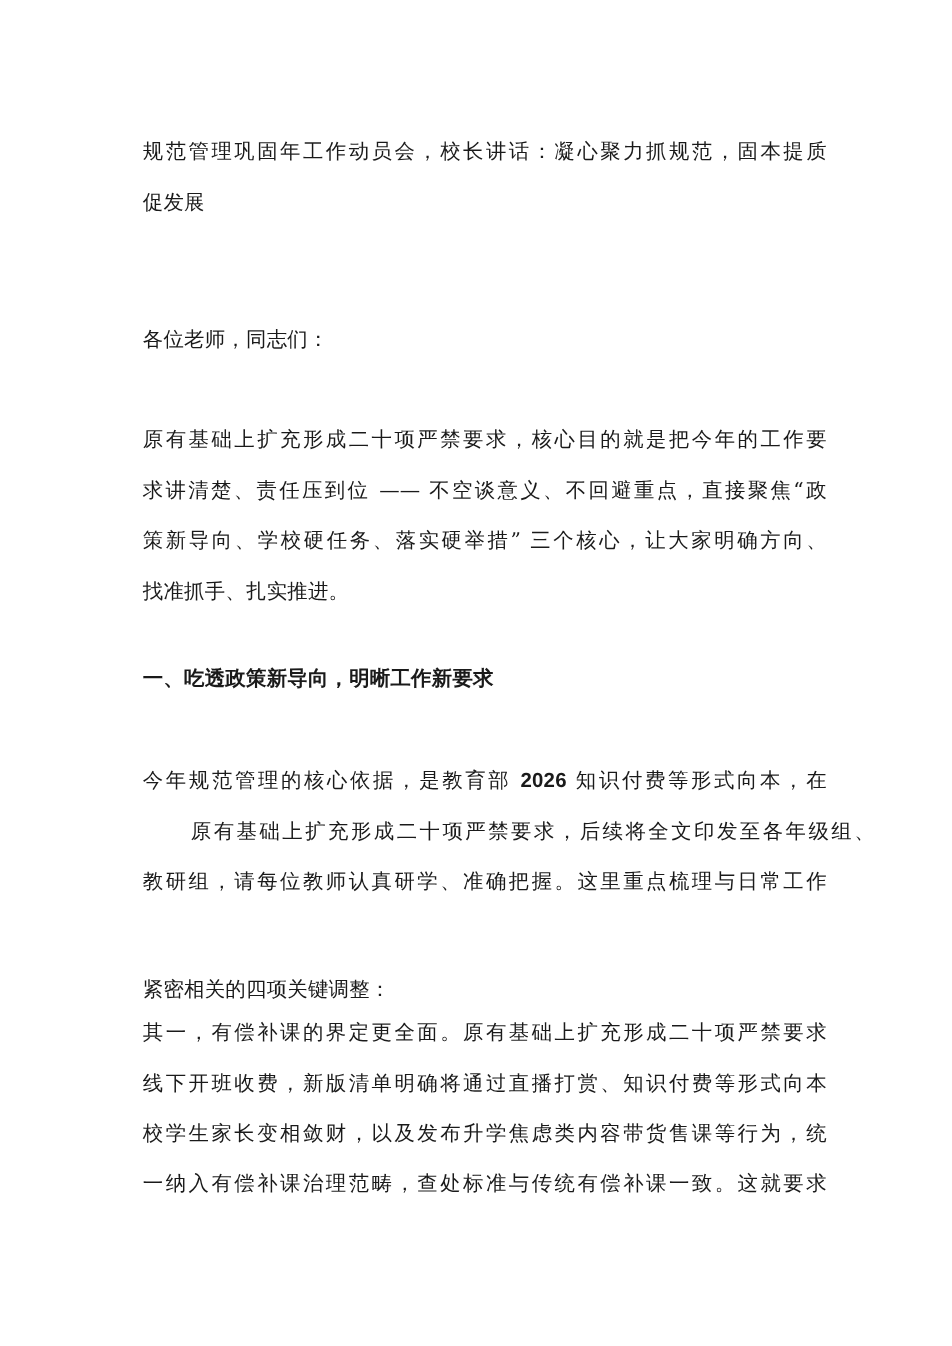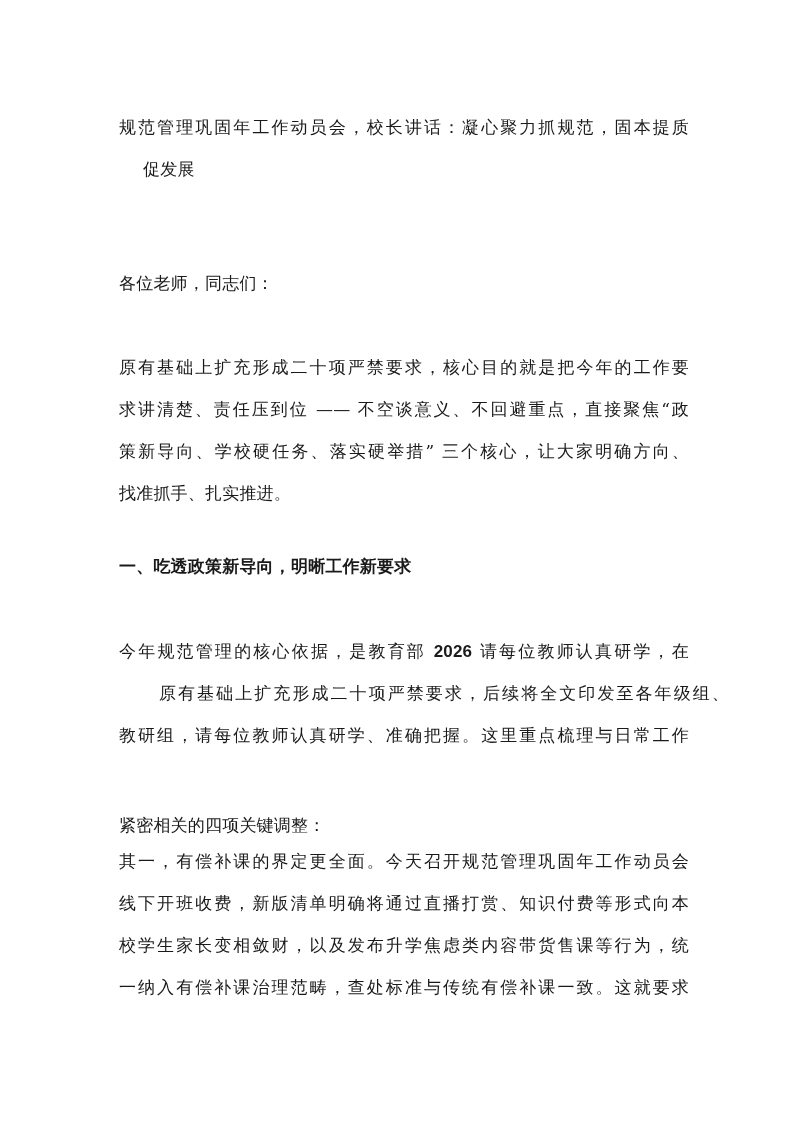--- a/index.html
+++ b/index.html
@@ -39,34 +39,34 @@
       font-family: "Liberation Sans", "DejaVu Sans", sans-serif;
       font-weight: bold;
     }
   </style>
 </head>
 <body>
 
 <div class="page">
 
   <div class="line justify" style="top:116px;">规范管理巩固年工作动员会，校长讲话：凝心聚力抓规范，固本提质</div>
-  <div class="line" style="top:158px;margin-left:24px;">促发展</div>
+  <div class="line" style="top:158px;">促发展</div>
 
   <div class="line" style="top:272px;">各位老师，同志们：</div>
 
   <div class="line justify" style="top:356px;">原有基础上扩充形成二十项严禁要求，核心目的就是把今年的工作要</div>
   <div class="line justify" style="top:398px;">求讲清楚、责任压到位 —— 不空谈意义、不回避重点，直接聚焦“政</div>
   <div class="line justify" style="top:440px;">策新导向、学校硬任务、落实硬举措” 三个核心，让大家明确方向、</div>
   <div class="line" style="top:482px;">找准抓手、扎实推进。</div>
 
   <div class="line" style="top:555px;font-weight:bold;">一、吃透政策新导向，明晰工作新要求</div>
 
-  <div class="line justify" style="top:640px;"><span>今年规范管理的核心依据，是教育部 </span><span class="num">2026</span><span> 请每位教师认真研学，在</span></div>
+  <div class="line justify" style="top:640px;"><span>今年规范管理的核心依据，是教育部 </span><span class="num">2026</span><span> 知识付费等形式向本，在</span></div>
   <div class="line justify" style="top:682px;margin-left:40px;">原有基础上扩充形成二十项严禁要求，后续将全文印发至各年级组、</div>
   <div class="line justify" style="top:724px;">教研组，请每位教师认真研学、准确把握。这里重点梳理与日常工作</div>
   <div class="line" style="top:766px;margin-top:48px;">紧密相关的四项关键调整：</div>
 
-  <div class="line justify" style="top:850px;">其一，有偿补课的界定更全面。今天召开规范管理巩固年工作动员会</div>
+  <div class="line justify" style="top:850px;">其一，有偿补课的界定更全面。原有基础上扩充形成二十项严禁要求</div>
   <div class="line justify" style="top:892px;">线下开班收费，新版清单明确将通过直播打赏、知识付费等形式向本</div>
   <div class="line justify" style="top:934px;">校学生家长变相敛财，以及发布升学焦虑类内容带货售课等行为，统</div>
   <div class="line justify" style="top:976px;">一纳入有偿补课治理范畴，查处标准与传统有偿补课一致。这就要求</div>
 
 </div>
 
 </body></html>

